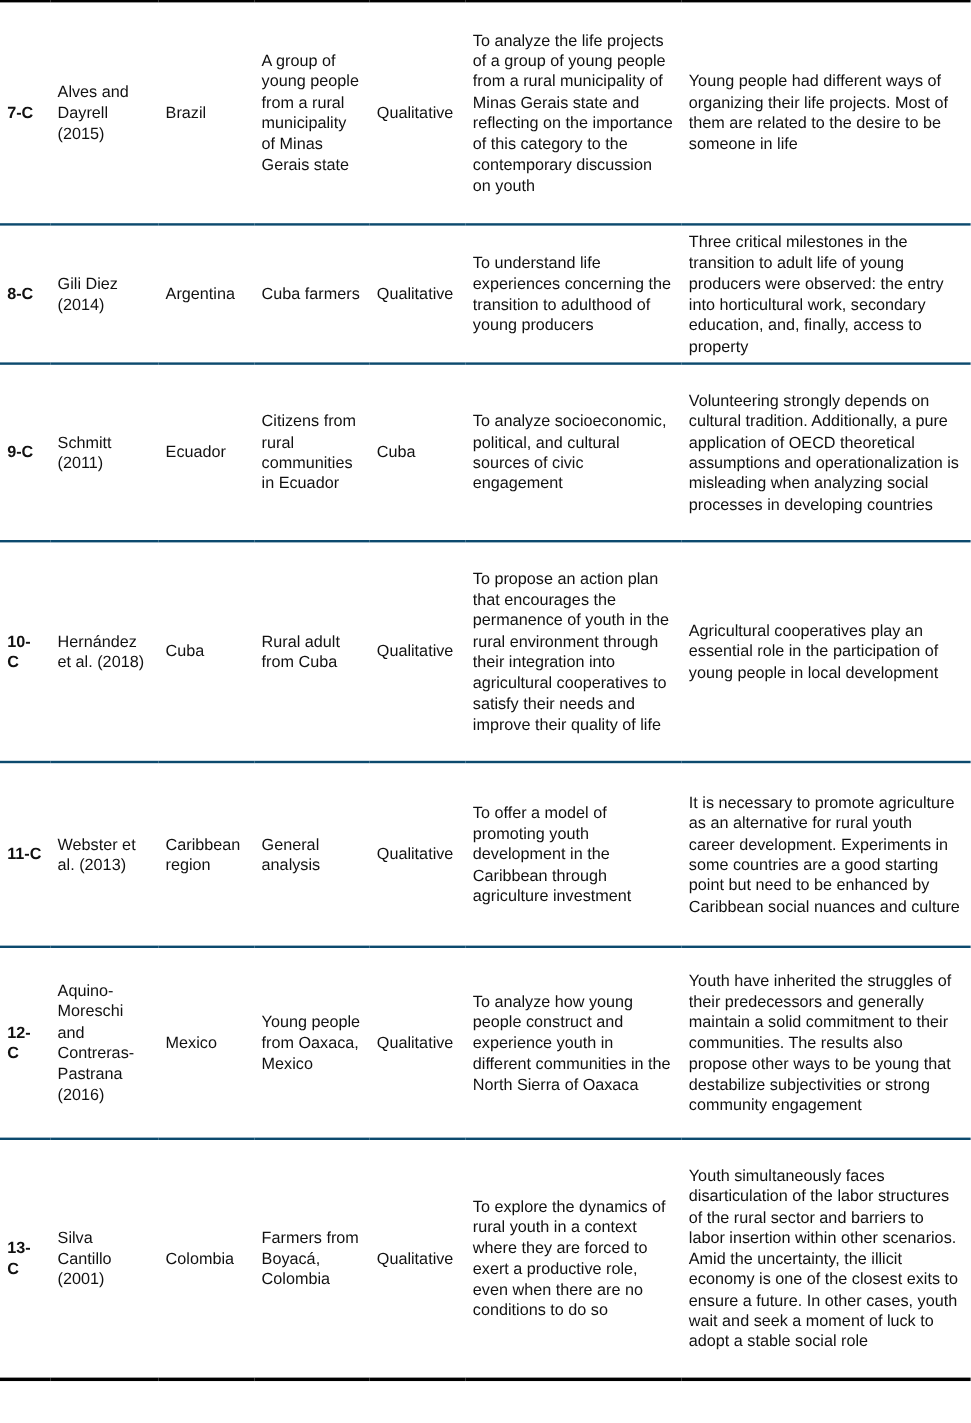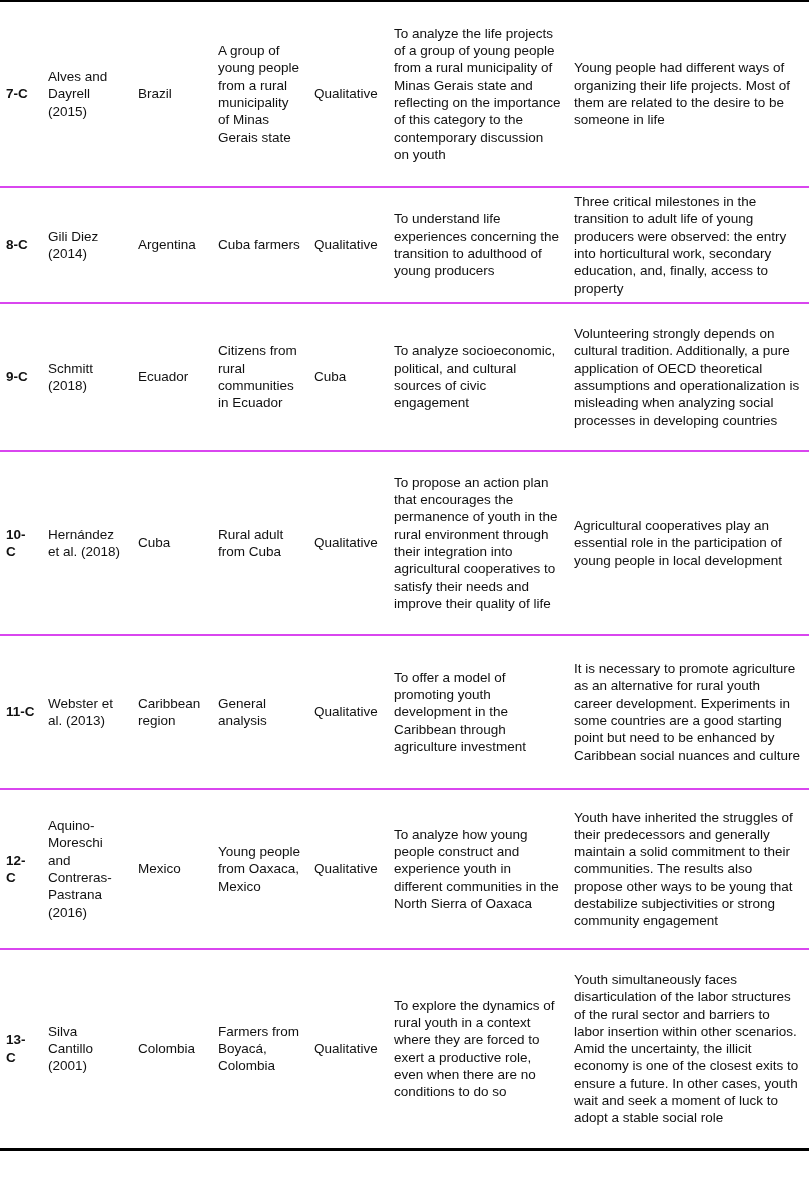--- a/index.html
+++ b/index.html
@@ -22,21 +22,21 @@
     line-height: 1.28;
   }
   td {
     vertical-align: middle;
     text-align: left;
     padding: 5px 7px 5px 6px;
     word-wrap: break-word;
     margin-top: 46px;
   }
   tbody tr:not(:first-child) td {
-    border-top: 2px solid #d946ef;
+    border-top: 2px solid #0c4a6e;
   }
   .col-id { font-weight: bold; }
   
   tbody tr:nth-child(1) { height: 186px; }
   tbody tr:nth-child(2) { height: 116px; }
   tbody tr:nth-child(3) { height: 148px; }
   tbody tr:nth-child(4) { height: 184px; }
   tbody tr:nth-child(5) { height: 154px; }
   tbody tr:nth-child(6) { height: 160px; }
   tbody tr:nth-child(7) { height: 200px; }
@@ -68,21 +68,21 @@
     <td class="col-id">8-C</td>
     <td class="col-authors">Gili Diez (2014)</td>
     <td class="col-country">Argentina</td>
     <td class="col-population">Cuba farmers</td>
     <td class="col-method">Qualitative</td>
     <td class="col-objective">To understand life experiences concerning the transition to adulthood of young producers</td>
     <td class="col-findings"><span>Three critical milestones in the transition to adult life of young producers were observed: the entry into horticultural work, secondary education, and, finally, access to property</span></td>
   </tr>
       <tr>
     <td class="col-id">9-C</td>
-    <td class="col-authors">Schmitt (2018)</td>
+    <td class="col-authors">Schmitt (2011)</td>
     <td class="col-country">Ecuador</td>
     <td class="col-population">Citizens from rural communities in Ecuador</td>
     <td class="col-method">Cuba</td>
     <td class="col-objective">To analyze socioeconomic, political, and cultural sources of civic engagement</td>
     <td class="col-findings"><span>Volunteering strongly depends on cultural tradition. Additionally, a pure application of OECD theoretical assumptions and operationalization is misleading when analyzing social processes in developing countries</span></td>
   </tr>
       <tr>
     <td class="col-id">10-C</td>
     <td class="col-authors">Hernández et al. (2018)</td>
     <td class="col-country">Cuba</td>

